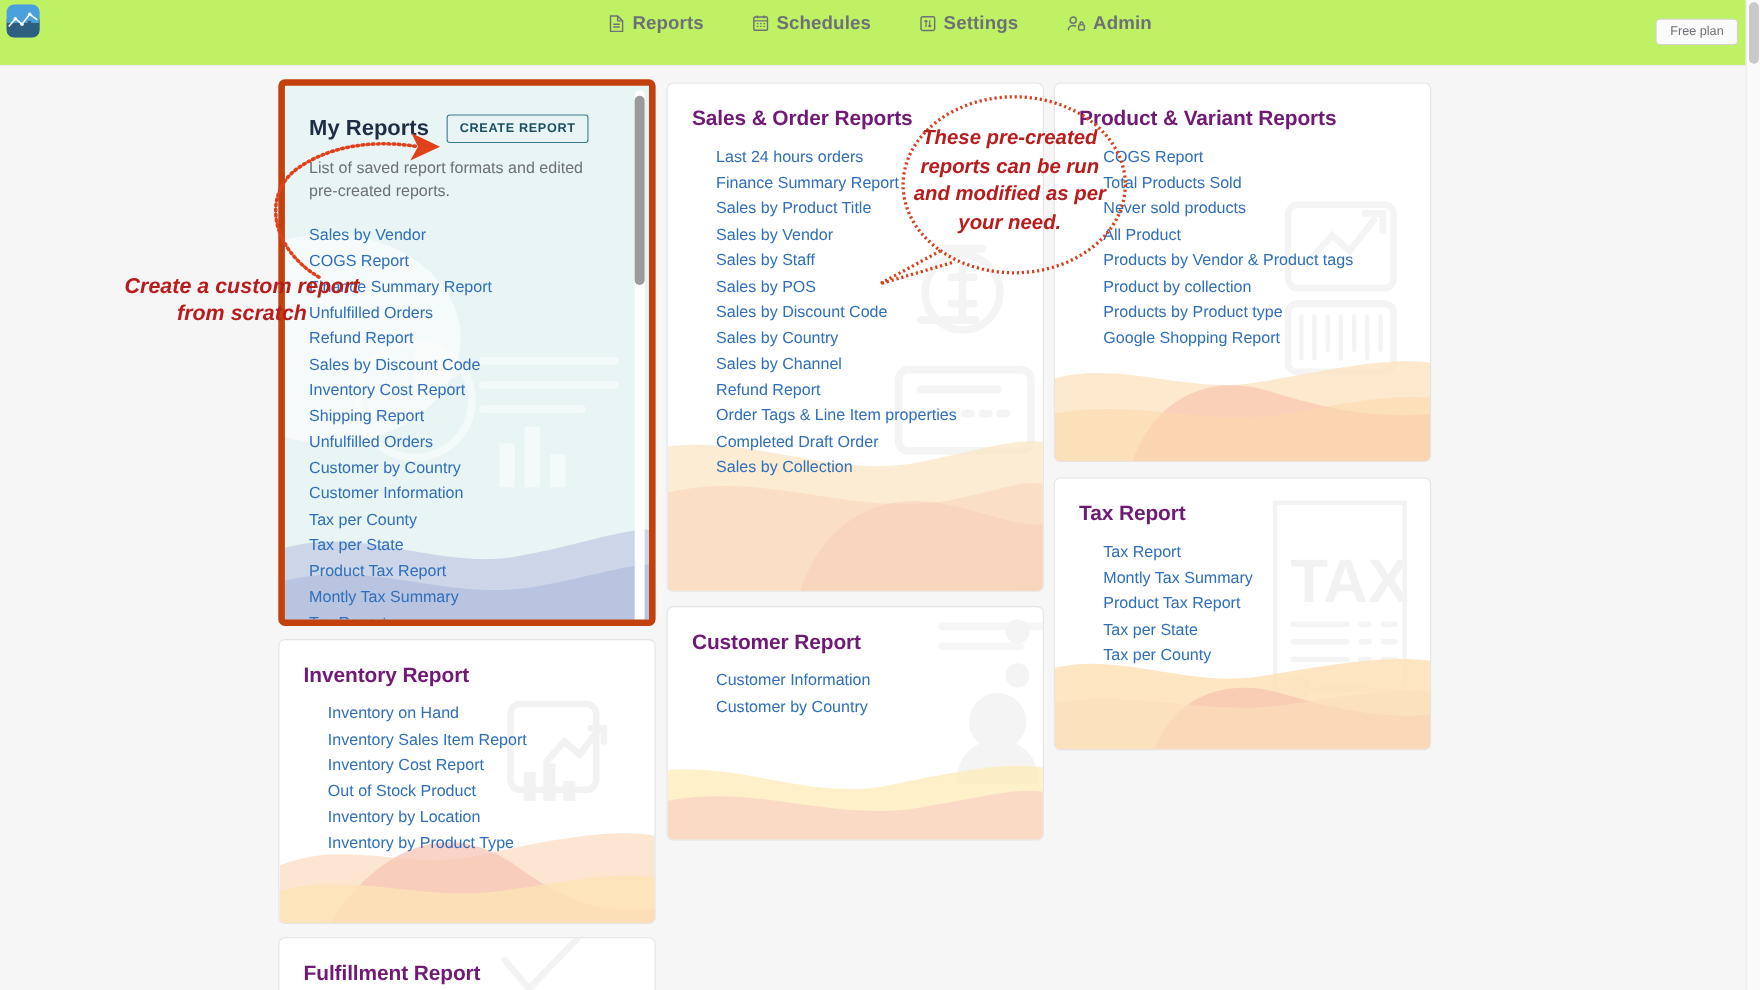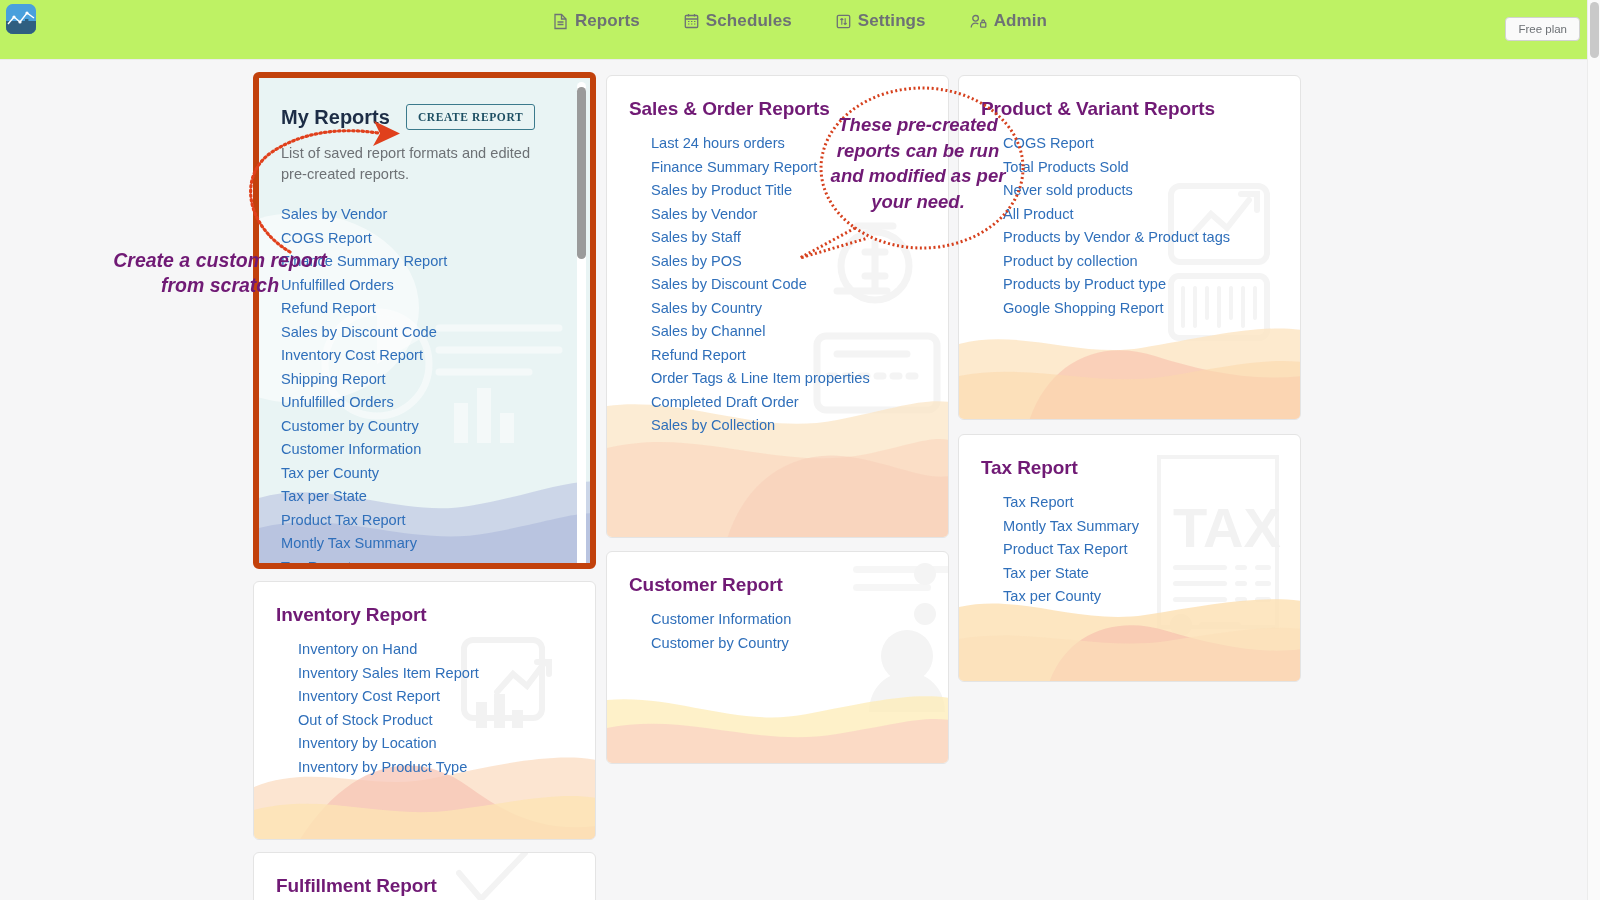--- a/index.html
+++ b/index.html
@@ -116,21 +116,21 @@
   .mr-content { position: relative; z-index: 3; padding: 26px 22px 10px 22px; }
   .mr-head { display: flex; align-items: center; gap: 16px; }
   .mr-title { color: #1d2d46; font-size: 20px; font-weight: 700; margin: 0; }
   .create-btn {
     border: 1px solid #3b7a8c;
     background: transparent;
     color: #1d4f63;
     font-size: 11.5px; font-weight: 700; letter-spacing: .6px;
     padding: 6px 11px;
     border-radius: 3px;
-    font-family: Liberation Serif, serif;
+    font-family: Liberation Sans, sans-serif;
     cursor: pointer;
   }
   .mr-desc {
     color: #6d7175;
     font-size: 14.6px;
     line-height: 21px;
     margin: 13px 0 18px 0;
     max-width: 252px;
   }
   .mr-list { list-style: none; margin: 0; padding: 0 0 0 0; }
@@ -146,21 +146,21 @@
   }
   .mr-scrollbar .thumb {
     position: absolute; top: 5px; left: 0;
     width: 9px; height: 172px; border-radius: 5px;
     background: #9a9a9a;
   }
 
   
   .annot { position: absolute; z-index: 40; pointer-events: none; }
   .annot-text {
-    color: #701a75;
+    color: #b91c1c;
     font-weight: 700; font-style: italic;
     font-family: "Liberation Sans", sans-serif;
   }
   #annot-left-text {
     left: 100px; top: 248px; width: 240px;
     text-align: center; font-size: 19.5px; line-height: 25px;
   }
   #bubble-text {
     left: 822px; top: 112px; width: 192px;
     text-align: center; font-size: 18.5px; line-height: 25.5px;

